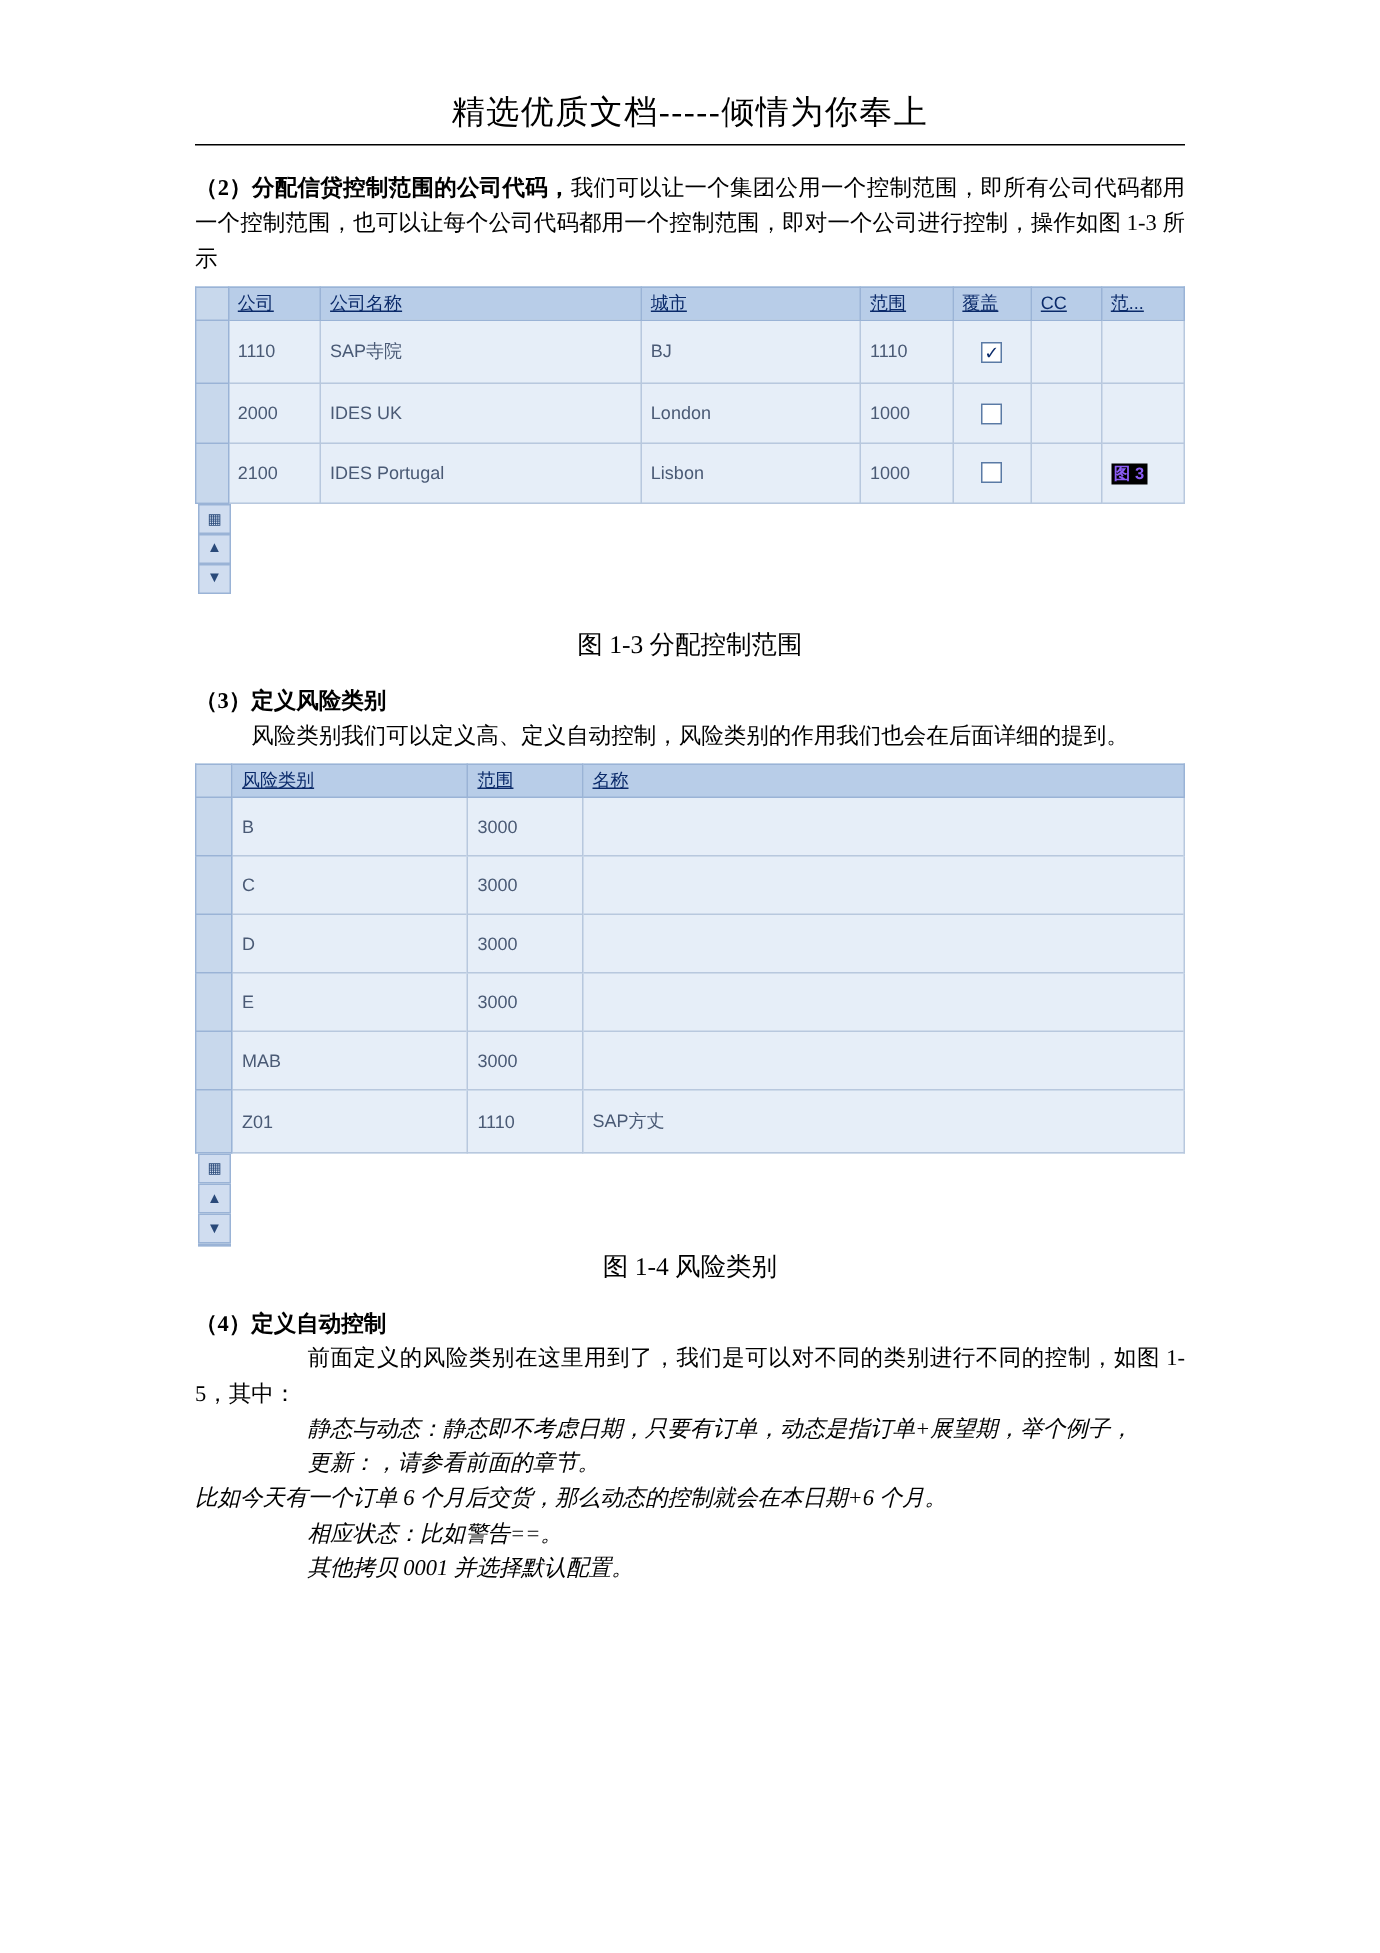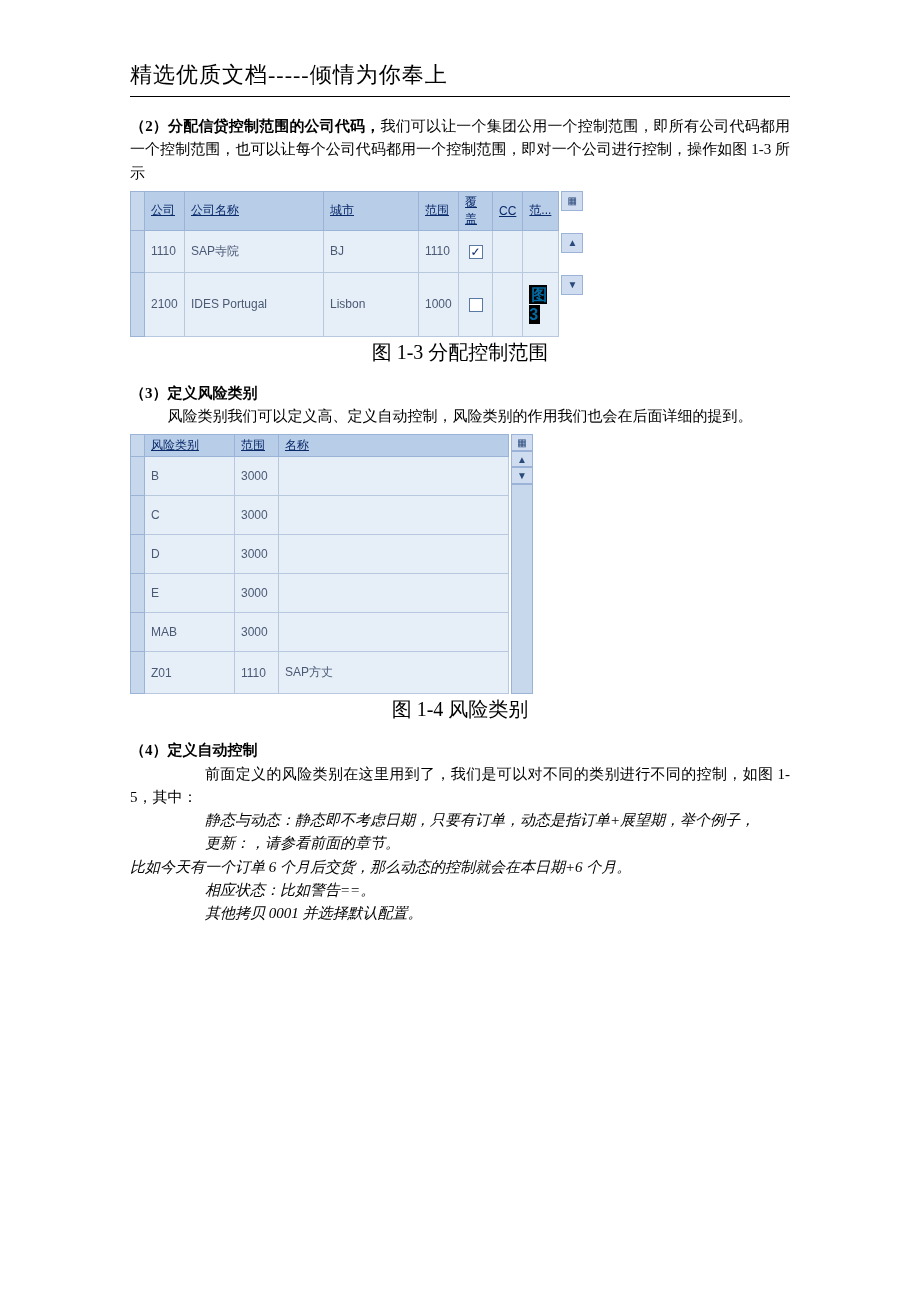--- a/index.html
+++ b/index.html
@@ -9,21 +9,21 @@
     font-size: 15px;
     color: #000;
     width: 920px;
     margin: 0 auto;
     padding: 60px 0 40px 0;
   }
   .page {
     padding: 0 130px;
   }
   .header-title {
-    text-align: left;
+    text-align: center;
     font-size: 22px;
     font-weight: normal;
     font-family: "SimSun", "宋体", serif;
     margin-bottom: 6px;
     letter-spacing: 1px;
   }
   .header-rule {
     border: none;
     border-top: 1px solid #000;
     margin: 0 0 18px 0;
@@ -34,20 +34,21 @@
   }
   .bold { font-weight: bold; margin-top: 16px; }
   .italic { font-style: italic; }
   
   .sap-wrap {
     margin: 6px 0 2px 0;
     display: flex;
     align-items: stretch;
     font-family: Arial, sans-serif;
     font-size: 12px;
+    flex-direction: column;
   }
   .sap-table {
     border-collapse: collapse;
     background: #d8e6f4;
   }
   .sap-table th {
     background: #b8cde8;
     color: #0a2a6a;
     font-weight: normal;
     border: 1px solid #9ab3d6;
@@ -96,35 +97,35 @@
     background: #d0ddf0;
     display: flex;
     align-items: center;
     justify-content: center;
     font-size: 10px;
     color: #2a4a7a;
   }
   .sap-btn.tall { height: 100%; }
   .caption {
     text-align: center;
-    font-size: 20px;
+    font-size: 17px;
     margin: 2px 0 6px 0;
   }
   .footer {
     text-align: left;
     margin-top: 480px;
     font-size: 23px;
   }
   .t3-label {
     background:#000;
-    color:#0369a1;
+    color:#8b5cf6;
     font-weight:bold;
     font-family:'SimHei',sans-serif;
     padding:1px 2px;
-    font-size:16px;
+    font-size:11px;
   }
 </style>
 </head>
 <body>
 
 <div class="page">
 
   <div class="header-title">精选优质文档-----倾情为你奉上</div>
   <hr class="header-rule">
 
@@ -150,20 +151,30 @@
         <td>1110</td>
         <td>SAP寺院</td>
         <td>BJ</td>
         <td>1110</td>
         <td style="text-align:center"><span class="cb">✓</span></td>
         <td></td>
         <td></td>
       </tr>
       <tr>
         <td class="rowhandle"></td>
+        <td>2000</td>
+        <td>IDES UK</td>
+        <td>London</td>
+        <td>1000</td>
+        <td style="text-align:center"><span class="cb"></span></td>
+        <td></td>
+        <td></td>
+      </tr>
+      <tr>
+        <td class="rowhandle"></td>
         <td>2100</td>
         <td>IDES Portugal</td>
         <td>Lisbon</td>
         <td>1000</td>
         <td style="text-align:center"><span class="cb"></span></td>
         <td></td>
         <td><span class="t3-label">图 3</span></td>
       </tr>
     </tbody>
       </table>

